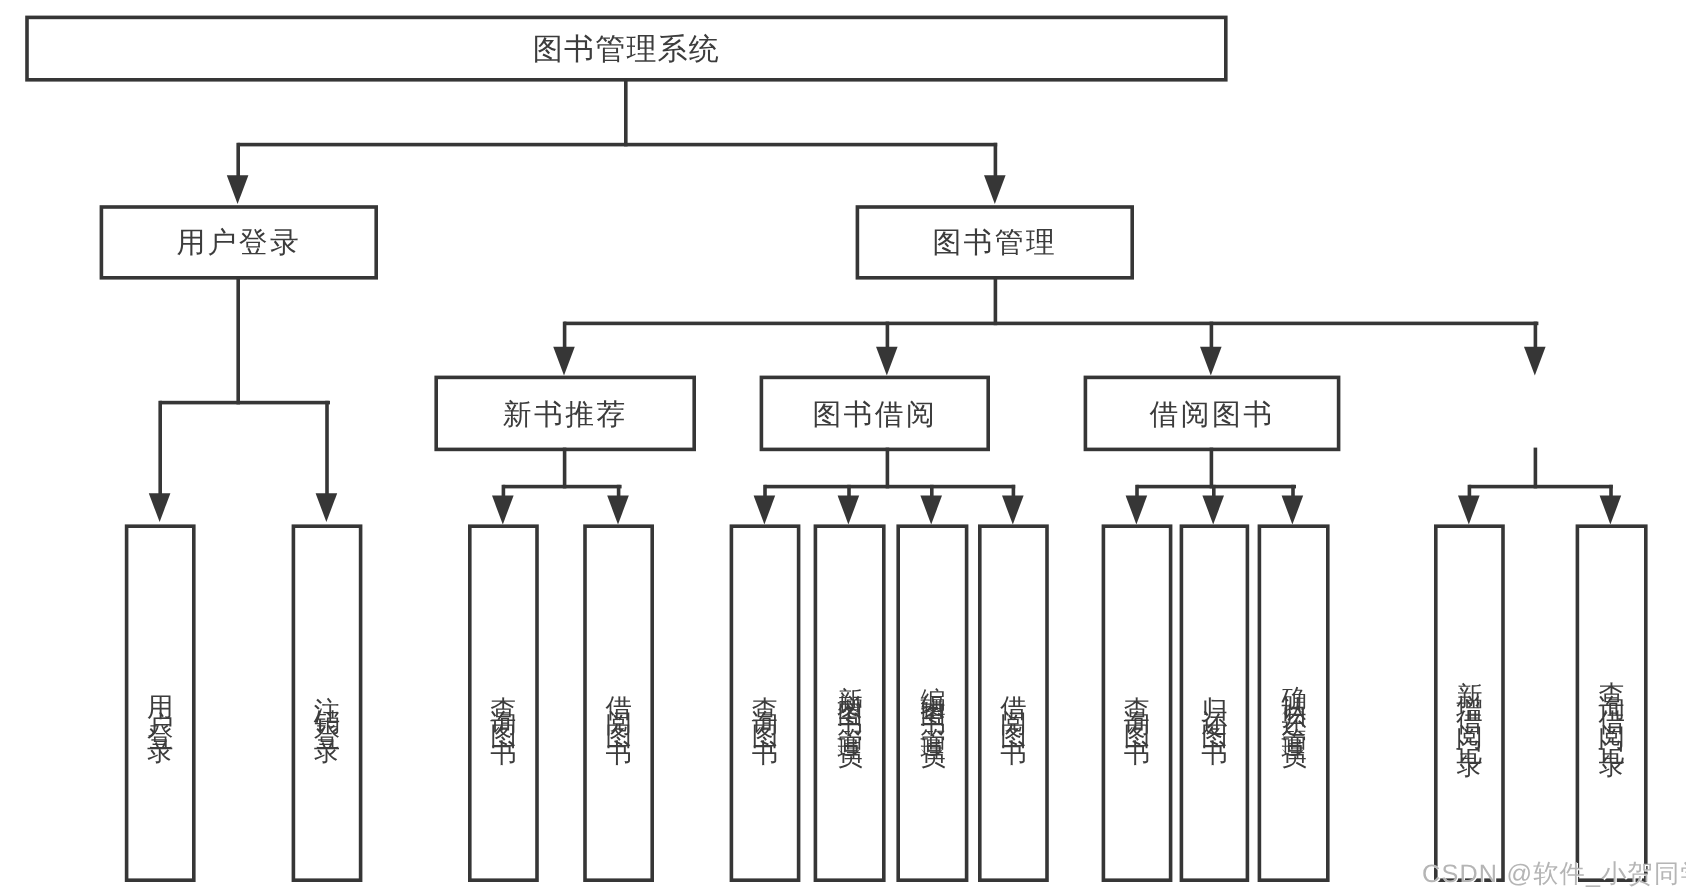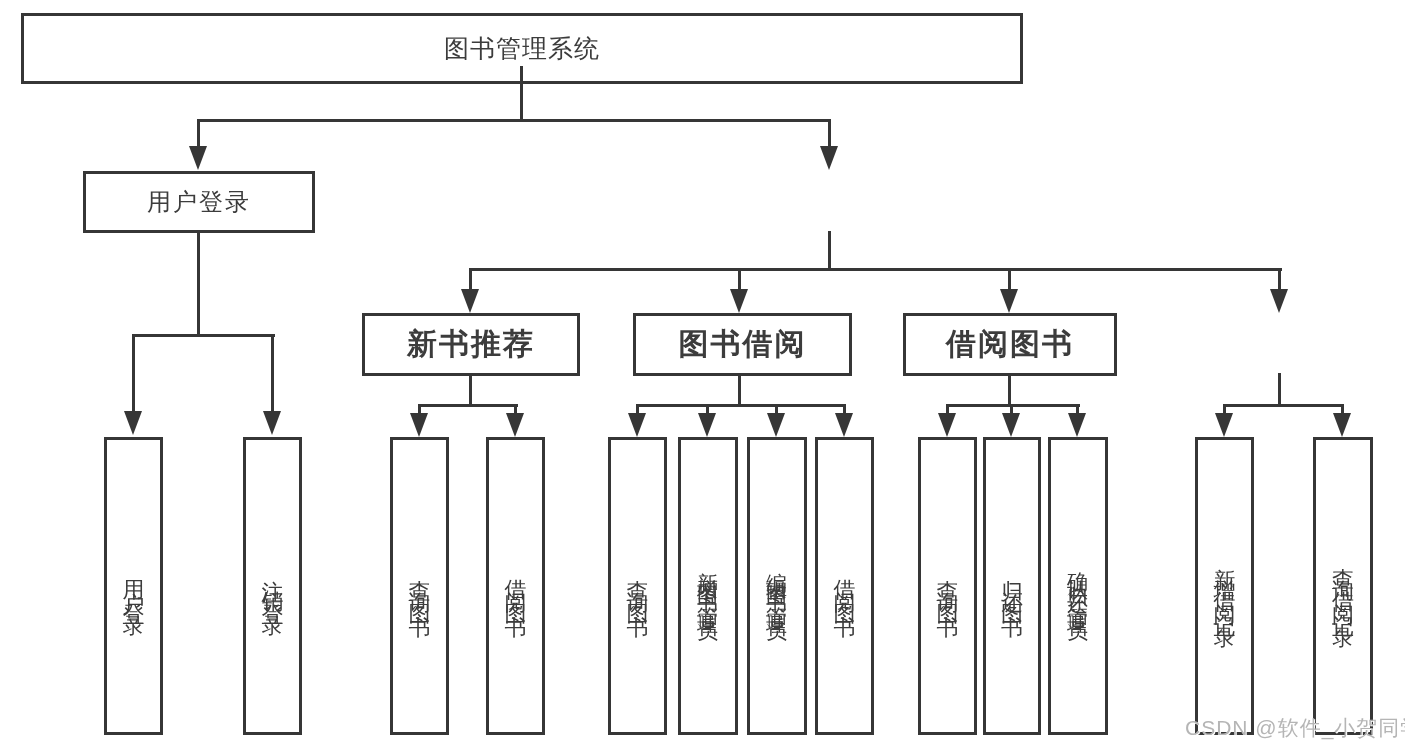--- a/index.html
+++ b/index.html
@@ -22,21 +22,21 @@
     background:#ffffff;
     border:3px solid var(--line);
     display:flex;
     align-items:center;
     justify-content:center;
     text-align:center;
   }
   .box .lbl{color:var(--text);}
   .root-lbl{font-size:25px;letter-spacing:1px;}
   .l2-lbl{font-size:24px;letter-spacing:2px;}
-  .l3-lbl{font-size:30px;letter-spacing:2px;font-weight:bold;}
+  .l3-lbl{font-size:24px;letter-spacing:2px;}
   .vtext{
     writing-mode:vertical-rl;
     text-orientation:mixed;
     font-size:22px;
     letter-spacing:12px;
     line-height:1;
     white-space:nowrap;
   }
   .vtext.tight{
     font-size:21px;
@@ -59,33 +59,36 @@
     letter-spacing:1px;
     text-shadow:1px 1px 0 #ffffff;
     white-space:nowrap;
   }
 </style>
 </head>
 <body>
 
 <div class="canvas">
 
-  <div class="box" style="left:21px;top:13px;width:1002px;height:71px">
+  <div class="box" style="left:21px;top:13px;width:1002px;height:55px">
     <span class="lbl root-lbl">图书管理系统</span>
   </div>
 
   <div class="lv" style="left:520px;top:66px;height:56px"></div>
   <div class="lh" style="left:198px;top:119px;width:633px"></div>
   <div class="lv" style="left:197px;top:119px;height:30px"></div>
   <div class="ah" style="left:189px;top:146px"></div>
   <div class="lv" style="left:828px;top:119px;height:30px"></div>
   <div class="ah" style="left:820px;top:146px"></div>
 
   <div class="box" style="left:83px;top:171px;width:232px;height:62px">
     <span class="lbl l2-lbl">用户登录</span>
+  </div>
+  <div class="box" style="left:713px;top:171px;width:232px;height:62px">
+    <span class="lbl l2-lbl">图书管理</span>
   </div>
 
   <div class="lv" style="left:197px;top:231px;height:106px"></div>
   <div class="lh" style="left:133px;top:334px;width:142px"></div>
   <div class="lv" style="left:132px;top:334px;height:80px"></div>
   <div class="ah" style="left:124px;top:411px"></div>
   <div class="lv" style="left:271px;top:334px;height:80px"></div>
   <div class="ah" style="left:263px;top:411px"></div>
 
   <div class="lv" style="left:828px;top:231px;height:40px"></div>
@@ -95,21 +98,21 @@
   <div class="lv" style="left:738px;top:268px;height:24px"></div>
   <div class="ah" style="left:730px;top:289px"></div>
   <div class="lv" style="left:1008px;top:268px;height:24px"></div>
   <div class="ah" style="left:1000px;top:289px"></div>
   <div class="lv" style="left:1278px;top:268px;height:24px"></div>
   <div class="ah" style="left:1270px;top:289px"></div>
 
   <div class="box" style="left:362px;top:313px;width:218px;height:63px">
     <span class="lbl l3-lbl">新书推荐</span>
   </div>
-  <div class="box" style="left:633px;top:313px;width:219px;height:63px">
+  <div class="box" style="left:633px;top:313px;width:192px;height:63px">
     <span class="lbl l3-lbl">图书借阅</span>
   </div>
   <div class="box" style="left:903px;top:313px;width:214px;height:63px">
     <span class="lbl l3-lbl">借阅图书</span>
   </div>
 
   <div class="lv" style="left:469px;top:373px;height:34px"></div>
   <div class="lh" style="left:419px;top:404px;width:99px"></div>
   <div class="lv" style="left:418px;top:404px;height:12px"></div>
   <div class="ah" style="left:410px;top:413px"></div>

